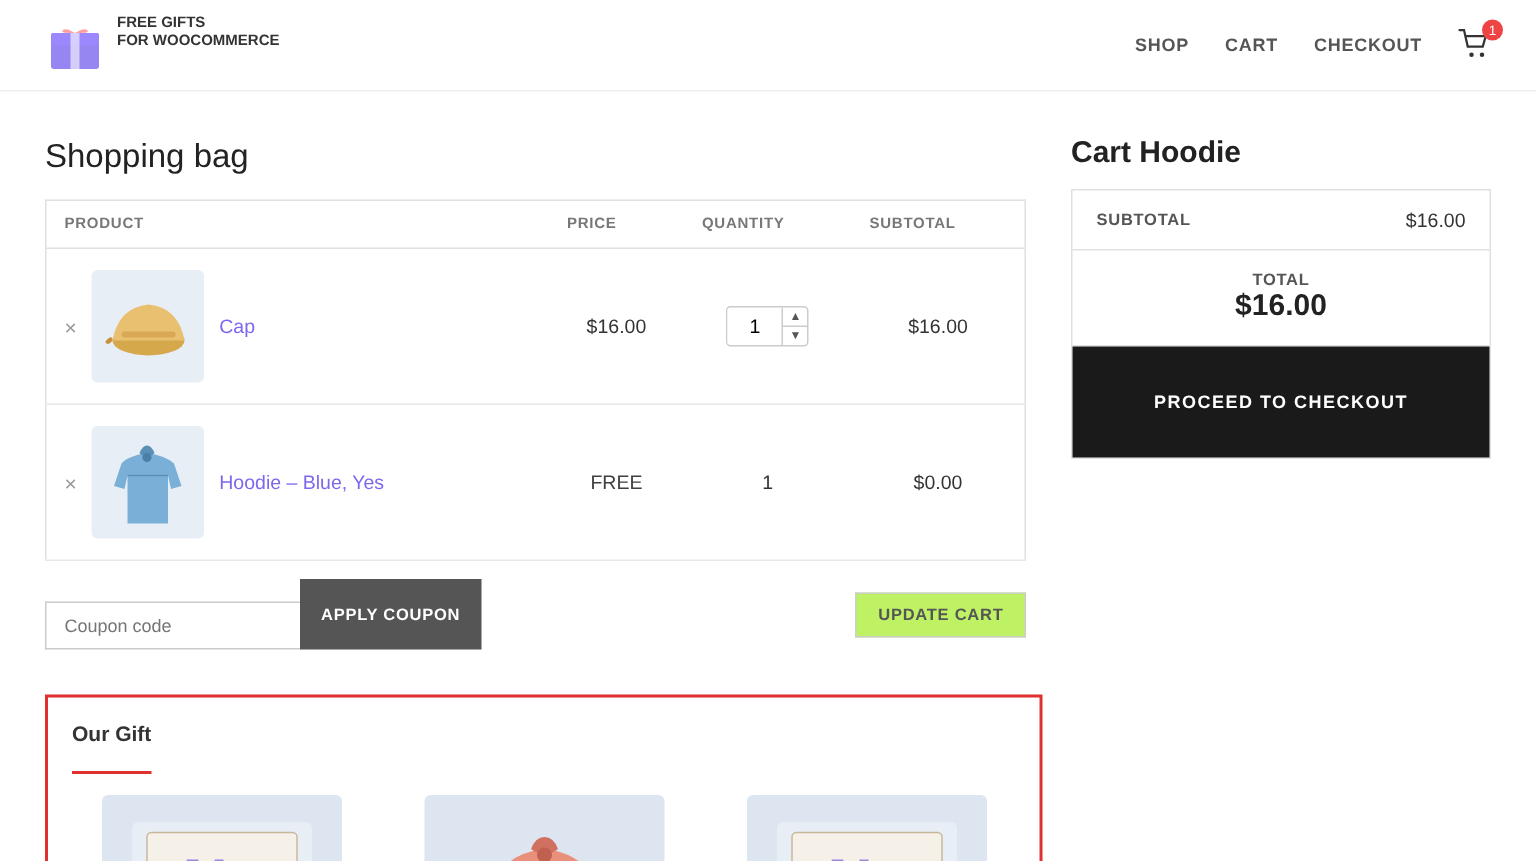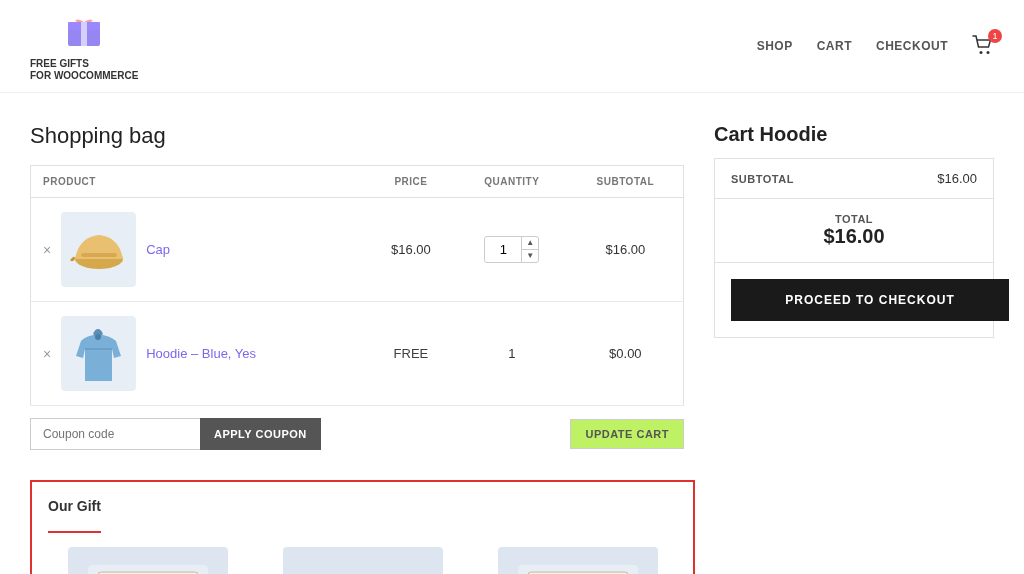--- a/index.html
+++ b/index.html
@@ -9,23 +9,22 @@
     .header {
       display: flex;
       align-items: center;
       justify-content: space-between;
       padding: 10px 30px;
       border-bottom: 1px solid #eee;
       background: #fff;
     }
     .logo-area {
       display: flex;
-      align-items: center;
+      align-items: flex-start;
       gap: 8px;
-      flex-direction: column;
     }
     .logo-icon {
       width: 40px;
       height: 40px;
     }
     .logo-text {
       font-size: 10px;
       font-weight: bold;
       color: #333;
       line-height: 1.2;
@@ -87,21 +86,21 @@
       width: 100%;
       border-collapse: collapse;
       border: 1px solid #e0e0e0;
     }
     .cart-table th {
       font-size: 10px;
       font-weight: 700;
       text-transform: uppercase;
       color: #777;
       padding: 10px 12px;
-      text-align: center;
+      text-align: left;
       border-bottom: 1px solid #e0e0e0;
       letter-spacing: 0.5px;
     }
     .cart-table th:first-child { text-align: left; }
     .cart-table td {
       padding: 14px 12px;
       text-align: center;
       vertical-align: middle;
       border-bottom: 1px solid #e8e8e8;
     }
@@ -171,20 +170,21 @@
       display: flex;
       gap: 0;
     }
     .coupon-input {
       border: 1px solid #ccc;
       padding: 8px 12px;
       font-size: 12px;
       color: #aaa;
       width: 170px;
       border-right: none;
+      margin-top: 15px;
     }
     .apply-btn {
       background: #555;
       color: #fff;
       border: none;
       padding: 8px 14px;
       font-size: 11px;
       font-weight: 700;
       text-transform: uppercase;
       cursor: pointer;
@@ -250,27 +250,27 @@
       font-size: 20px;
       font-weight: 700;
       color: #222;
     }
     .checkout-btn {
       display: block;
       width: 100%;
       background: #1a1a1a;
       color: #fff;
       border: none;
-      padding: 14px;
+      padding: 30px;
       font-size: 12px;
       font-weight: 700;
       text-transform: uppercase;
       cursor: pointer;
       letter-spacing: 1px;
-      margin: 16px;
+      margin: 0;
     }
 
     
     .gift-section {
       margin: 10px 30px 20px;
       border: 2px solid #e03030;
       padding: 16px;
       max-width: 665px;
     }
     .gift-title {

